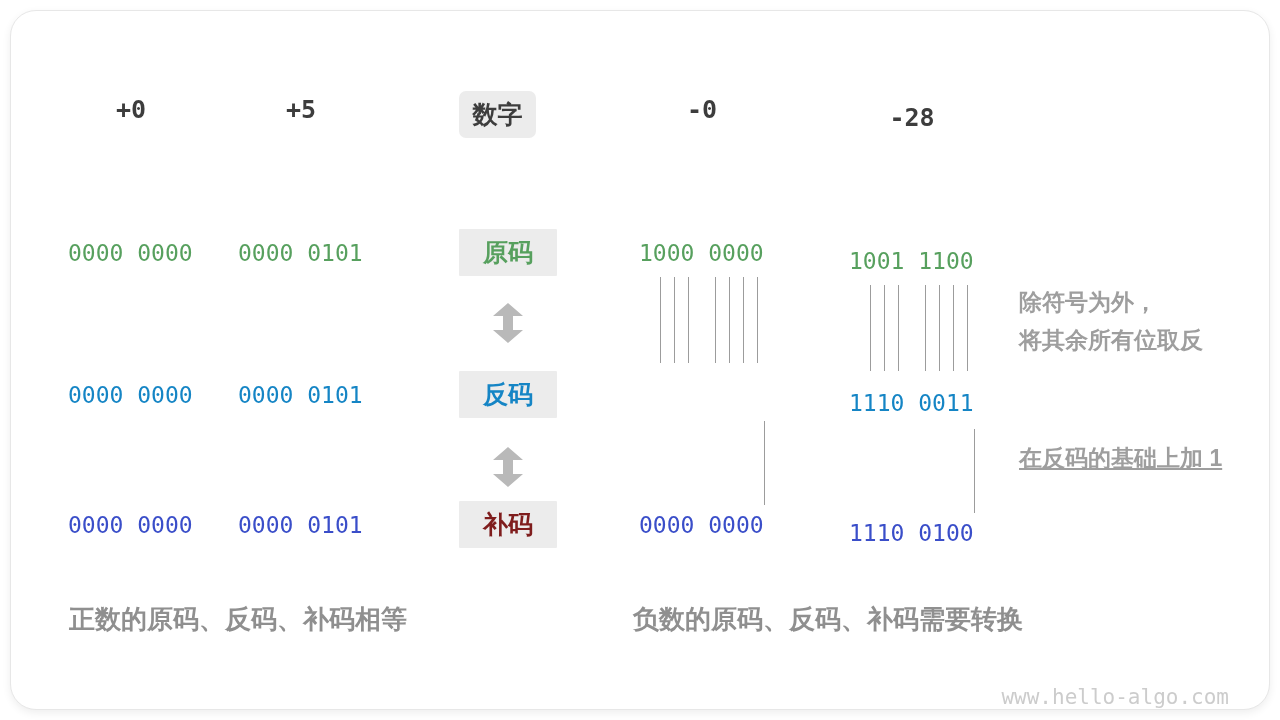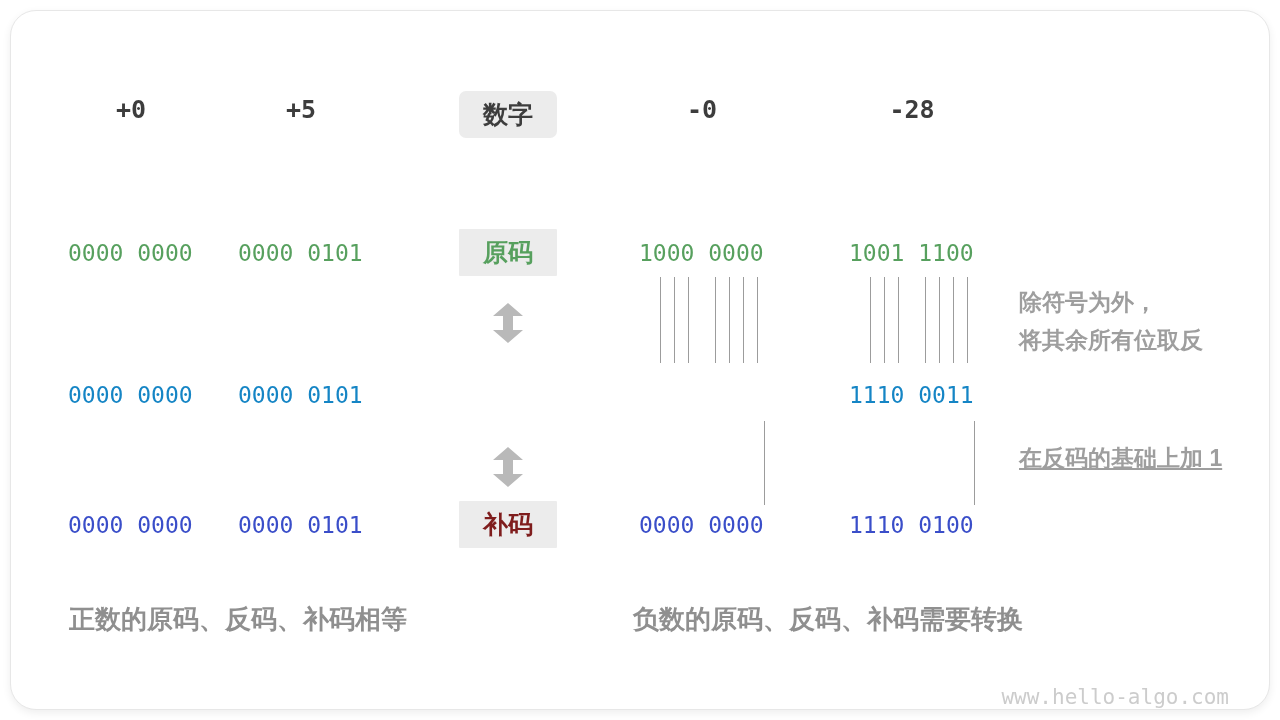--- a/index.html
+++ b/index.html
@@ -12,21 +12,21 @@
     box-shadow: 0 3px 8px rgba(0,0,0,0.07);
   }
 
   
   .hdr-num {
     position: absolute; top: 84px; width: 126px; text-align: center;
     font-family: "DejaVu Sans Mono", monospace; font-weight: bold;
     font-size: 25px; color: #3d3d3d;
   }
   .hdr-box {
-    position: absolute; left: 448px; top: 80px; width: 98px; height: 47px;
+    position: absolute; left: 448px; top: 80px; width: 77px; height: 47px;
     background: #ececec; border-radius: 7px;
     display: flex; align-items: center; justify-content: center;
     font-weight: bold; font-size: 25px; color: #3d3d3d;
   }
 
   
   .code-row { position: absolute; left: 0; width: 1280px; height: 47px; }
   .row-1 { top: 218px; }
   .row-2 { top: 360px; }
   .row-3 { top: 490px; }
@@ -38,21 +38,21 @@
   .label-box {
     position: absolute; left: 448px; top: 0; width: 98px; height: 47px;
     background: #ececec; border-radius: 1px;
     display: flex; align-items: center; justify-content: center;
     font-weight: bold; font-size: 25px;
   }
 
   .c1 { left: 57px; }
   .c2 { left: 227px; }
   .c4 { left: 628px; }
-  .c5 { left: 838px; }
+  .c5 { left: 838px; margin-top: 8px; }
 
   
   .ticks { position: absolute; width: 130px; }
   .ticks-invert { top: 266px; height: 86px; }
   .ticks-addone { top: 410px; height: 84px; }
   .tick { position: absolute; top: 0; width: 1px; height: 100%; background: #9c9c9c; }
 
   
   .arrow { position: absolute; left: 482px; width: 30px; height: 40px; }
   .arrow-1 { top: 292px; }
@@ -122,20 +122,21 @@
   </svg>
 
   <div class="annot annot-invert">
     <div>除符号为外，</div>
     <div>将其余所有位取反</div>
   </div>
 
   <div class="code-row row-2">
     <div class="bin c1" style="color: rgb(21, 133, 197);">0000 0000</div>
     <div class="bin c2" style="color: rgb(21, 133, 197);">0000 0101</div>
+    <div class="label-box" style="color: rgb(21, 133, 197);">反码</div>
     <div class="bin c5" style="color: rgb(21, 133, 197);">1110 0011</div>
   </div>
 
   <div class="ticks ticks-addone c4">
       <div class="tick" style="left: 124.6px;"></div>
     </div>
   <div class="ticks ticks-addone c5">
       <div class="tick" style="left: 124.6px;"></div>
     </div>
 

